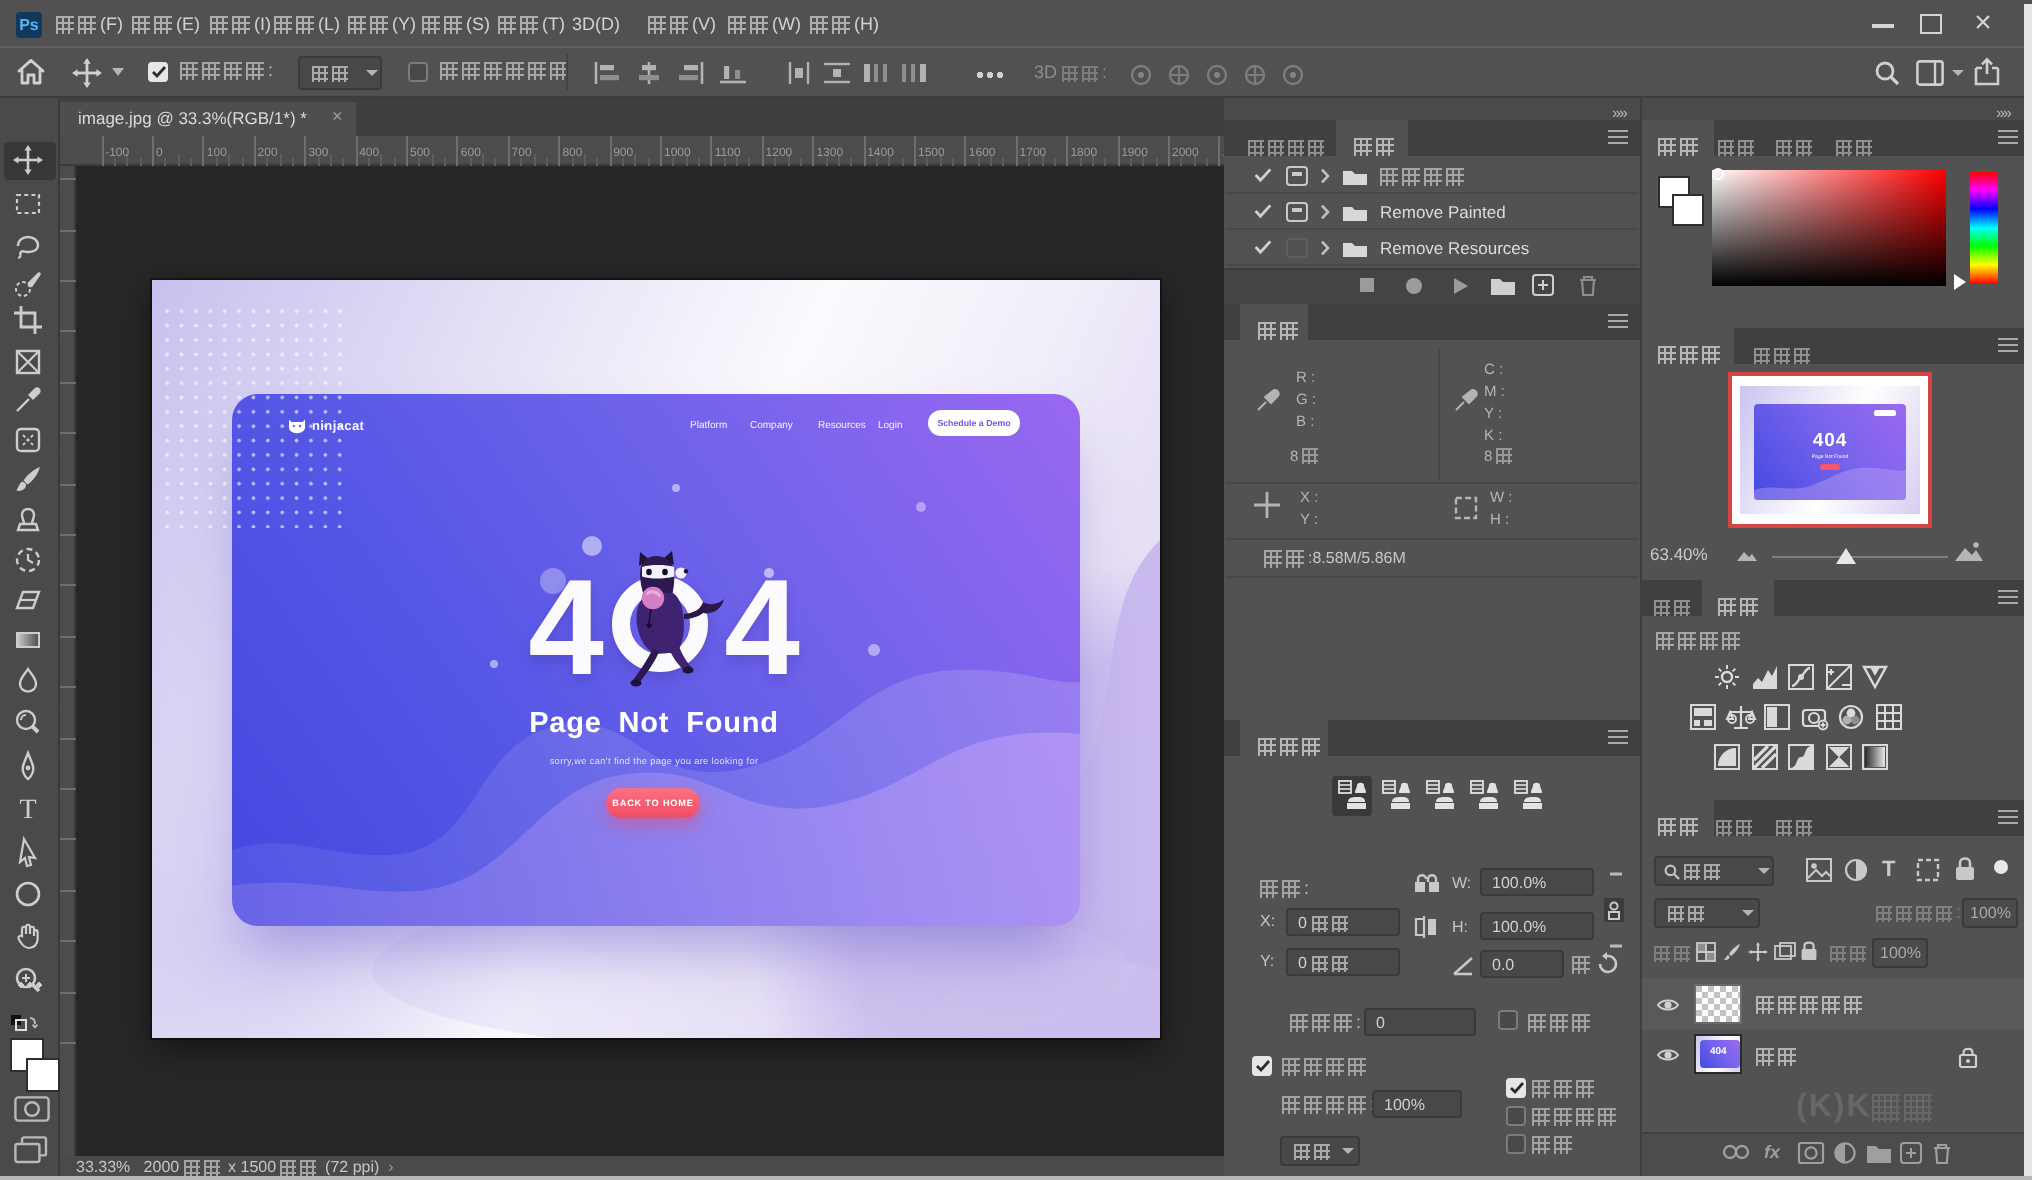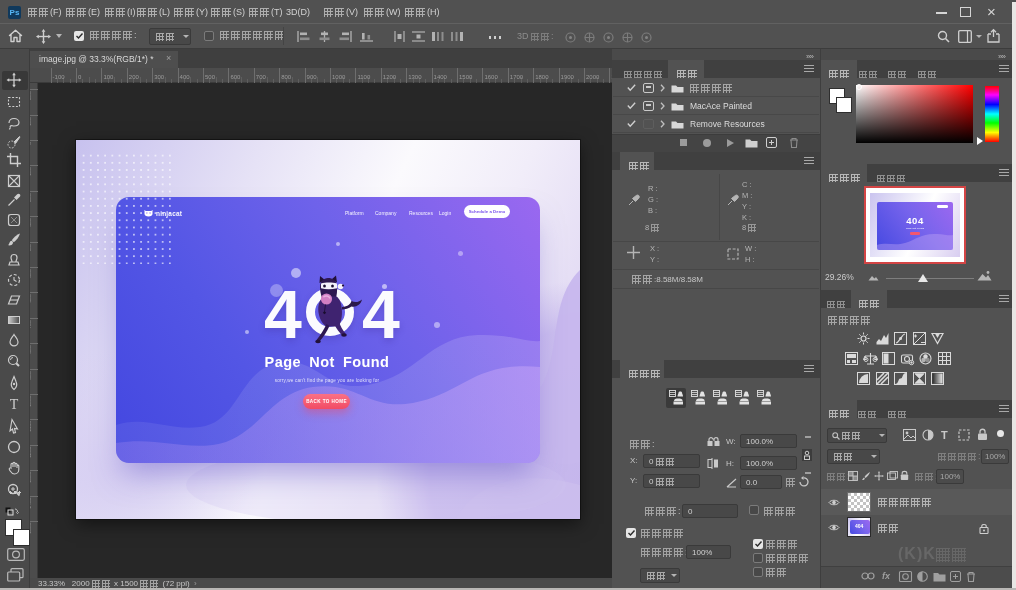--- a/index.html
+++ b/index.html
@@ -513,21 +513,21 @@
       <path d="M0.8 4 L3.5 7 L9.2 0.8" stroke="#d0d0d0" stroke-width="1.6" fill="none"></path>
     </svg>
 <div class="a" style="left:643px;top:99px;width:11px;height:10px;border:1px solid #c9c9c9;border-radius:2px"></div>
     <div class="a" style="left:646px;top:102px;width:5px;height:2px;background:#c9c9c9"></div>
 <svg class="a" style="left:660px;top:100px" width="5" height="8" viewBox="0 0 5 8">
       <path d="M1 0.8 L4 4 L1 7.2" stroke="#c0c0c0" stroke-width="1.3" fill="none"></path>
     </svg>
 <svg class="a" style="left:671px;top:100px" width="13" height="9" viewBox="0 0 13 9">
       <path d="M0.5 1.5 H5 L6.5 3 H12.5 V8.5 H0.5 Z" fill="#d8d8d8"></path>
     </svg>
-<div class="a t" style="left:690px;top:100px;font-size:8.5px;color:#dcdcdc">MacAce Painted</div>
+<div class="a t" style="left:690px;top:100px;font-size:8.5px;color:#dcdcdc">Remove Painted</div>
 <div class="a" style="left:613px;top:113px;width:206px;height:18px;border-bottom:1px solid #484848"></div>
 <svg class="a" style="left:627px;top:118px" width="9" height="7" viewBox="0 0 10 8">
       <path d="M0.8 4 L3.5 7 L9.2 0.8" stroke="#d0d0d0" stroke-width="1.6" fill="none"></path>
     </svg>
 <div class="a" style="left:643px;top:117px;width:11px;height:10px;border:1px solid #5e5e5e;border-radius:2px"></div>
 <svg class="a" style="left:660px;top:118px" width="5" height="8" viewBox="0 0 5 8">
       <path d="M1 0.8 L4 4 L1 7.2" stroke="#c0c0c0" stroke-width="1.3" fill="none"></path>
     </svg>
 <svg class="a" style="left:671px;top:118px" width="13" height="9" viewBox="0 0 13 9">
       <path d="M0.5 1.5 H5 L6.5 3 H12.5 V8.5 H0.5 Z" fill="#d8d8d8"></path>
@@ -571,21 +571,21 @@
       <path d="M6.5 0 V13 M0 6.5 H13" stroke="#b4b4b4" stroke-width="1.4"></path>
     </svg>
 <div class="a t" style="left:650px;top:243px;font-size:7.5px;color:#b4b4b4">X :</div>
 <div class="a t" style="left:650px;top:254px;font-size:7.5px;color:#b4b4b4">Y :</div>
 <svg class="a" style="left:727px;top:246px" width="12" height="12" viewBox="0 0 12 12">
       <rect x="1" y="1" width="10" height="10" fill="none" stroke="#b4b4b4" stroke-width="1.2" stroke-dasharray="3,1.6"></rect>
     </svg>
 <div class="a t" style="left:745px;top:243px;font-size:7.5px;color:#b4b4b4">W :</div>
 <div class="a t" style="left:745px;top:254px;font-size:7.5px;color:#b4b4b4">H :</div>
 <div class="a" style="left:613px;top:267px;width:206px;height:1px;background:#474747"></div>
-<div class="a t" style="left:632px;top:273px;font-size:8px;color:#c6c6c6"><i class="g" style="width:9px;height:9px;opacity:0.72;"></i><i class="g" style="width:9px;height:9px;opacity:0.72;"></i><span style="vertical-align:middle">:8.58M/8.58M</span></div>
+<div class="a t" style="left:632px;top:273px;font-size:8px;color:#c6c6c6"><i class="g" style="width:9px;height:9px;opacity:0.72;"></i><i class="g" style="width:9px;height:9px;opacity:0.72;"></i><span style="vertical-align:middle">:8.58M/5.86M</span></div>
 <div class="a" style="left:613px;top:286px;width:206px;height:1px;background:#474747"></div>
 <div class="a tabstrip" style="left:612px;top:358px;width:208px;height:18px"></div>
 <div class="a tab-on" style="left:620px;top:358px;width:44px;height:18px;padding:5px 0 0 9px"><i class="g" style="width:9px;height:9px;opacity:0.72;"></i><i class="g" style="width:9px;height:9px;opacity:0.72;"></i><i class="g" style="width:9px;height:9px;opacity:0.72;"></i></div>
 <div class="a" style="left:804px;top:363px;width:10px;height:7px;background:repeating-linear-gradient(to bottom,#a9a9a9 0 1px,transparent 1px 3px)"></div>
 <div class="a" style="left:612px;top:376px;width:208px;height:210px;background:#525252"></div>
 <div class="a" style="left:666px;top:386px;width:20px;height:20px;background:#3a3a3a;border-radius:2px"></div>
     <svg class="a" style="left:669px;top:388px" width="15" height="16" viewBox="0 0 15 16">
 <rect x="0.5" y="0.5" width="6" height="6" fill="none" stroke="#e2e2e2" stroke-width="0.9"></rect>
       <line x1="1" y1="2.5" x2="6" y2="2.5" stroke="#e2e2e2" stroke-width="0.8"></line>
       <line x1="1" y1="4.5" x2="6" y2="4.5" stroke="#e2e2e2" stroke-width="0.8"></line>
@@ -708,21 +708,21 @@
 <div class="a" style="left:25px;top:13px;width:26px;text-align:center;color:#fff;font-size:9.5px;font-weight:bold;letter-spacing:0.5px">404</div>
 <div class="a" style="left:28px;top:25px;width:20px;text-align:center;color:#fff;font-size:2.5px">Page Not Found</div>
 <div class="a" style="left:33px;top:30px;width:10px;height:2.6px;border-radius:1.3px;background:#f4566d"></div>
 <div class="a" style="left:60px;top:3px;width:11px;height:2.6px;border-radius:1.3px;background:#fff"></div>
 <svg class="a" style="left:0;top:29px" width="76" height="19" viewBox="0 0 76 19">
             <path d="M0 14 C10 11 18 15 28 12 C40 8 45 2 60 3 C68 3.5 72 5 76 4 L76 19 L0 19 Z" fill="#c2a7f5" opacity="0.4"></path>
           </svg>
 </div>
       </div>
 </div>
-<div class="a t" style="left:825px;top:271px;font-size:8.5px;color:#cccccc">29.26%</div>
+<div class="a t" style="left:825px;top:271px;font-size:8.5px;color:#cccccc">63.40%</div>
 <svg class="a" style="left:868px;top:271px" width="11" height="8" viewBox="0 0 11 8">
       <path d="M0.5 7.5 L4 3 L6.5 5.5 L8 4 L10.5 7.5 Z" fill="#b5b5b5"></path>
     </svg>
 <div class="a" style="left:886px;top:276px;width:88px;height:1.4px;background:#7e7e7e"></div>
 <div class="a" style="left:918px;top:272px;width:0;height:0;border-left:5px solid transparent;border-right:5px solid transparent;border-bottom:8px solid #e8e8e8"></div>
 <svg class="a" style="left:977px;top:268px" width="15" height="11" viewBox="0 0 15 11">
       <path d="M0.5 10.5 L5.5 4 L9 7.5 L11 5 L14.5 10.5 Z" fill="#b5b5b5"></path>
       <circle cx="11" cy="2.5" r="1.4" fill="#b5b5b5"></circle>
     </svg>
 <div class="a tabstrip" style="left:821px;top:288px;width:191px;height:18px"></div>

